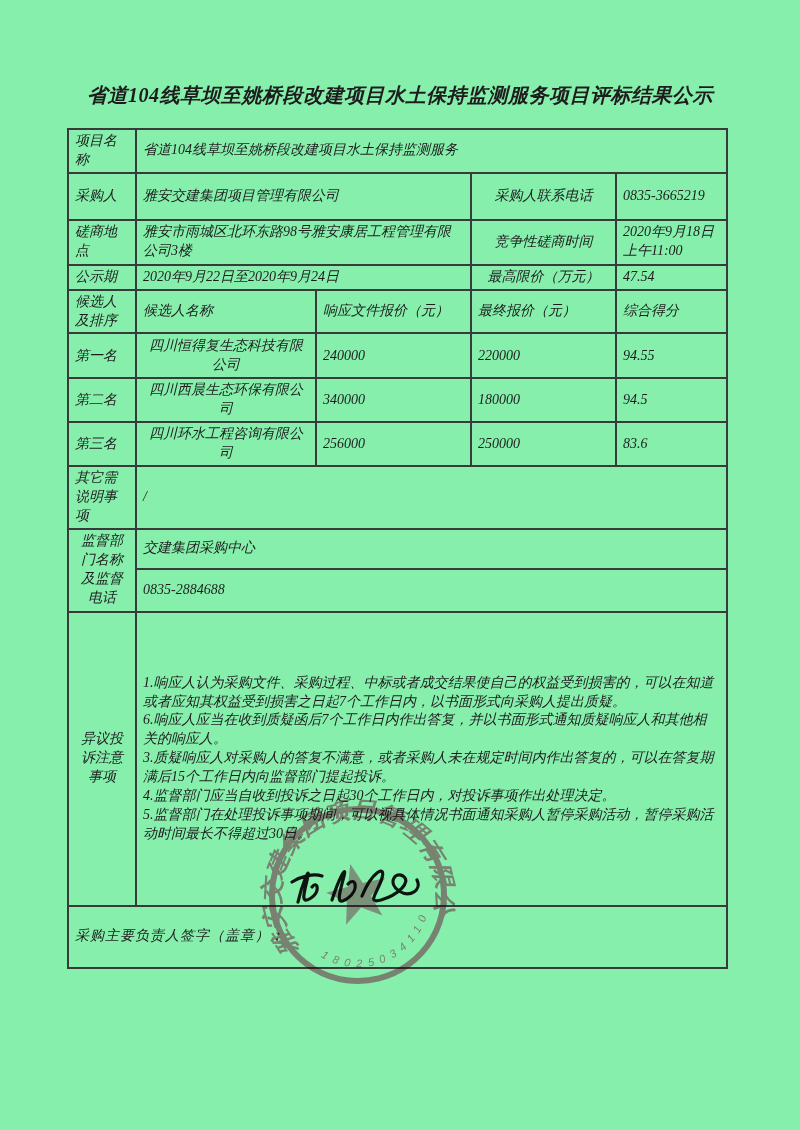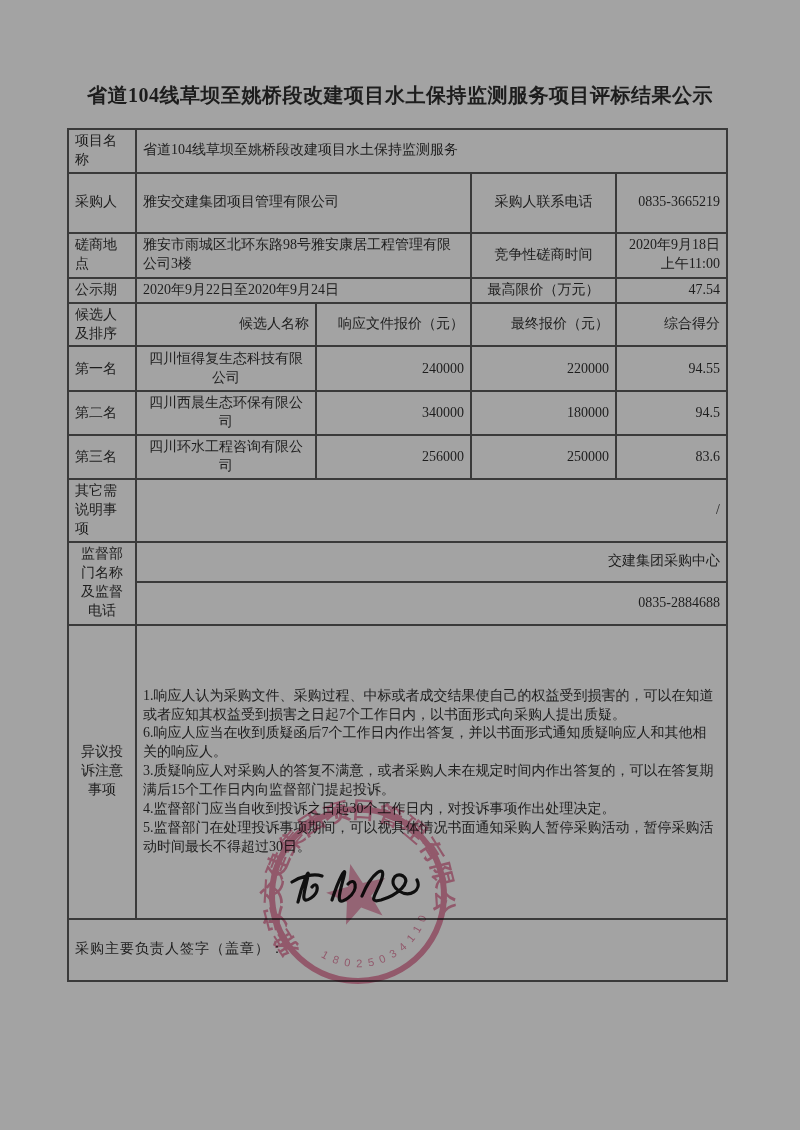--- a/index.html
+++ b/index.html
@@ -1,34 +1,34 @@
 <!DOCTYPE html>
 <html><head>
 <meta charset="utf-8">
 <style>
   html,body{margin:0;padding:0;background:#ffffff;}
   .page{
-    position:relative;width:800px;height:1130px;background:#a3a3a3;
-    font-family:"Liberation Serif","DejaVu Serif",serif;color:#1d1d1d;overflow:hidden;
+    position:relative;width:800px;height:1130px;background:#86efac;
+    font-family:"Liberation Serif","DejaVu Serif",serif;color:#1d1d1d;overflow:hidden;font-style:italic;
   }
   .title{
     position:absolute;top:82px;left:0;width:100%;margin:0;
     text-align:center;font-size:20px;font-weight:bold;letter-spacing:.5px;
   }
   table.doc{
     position:absolute;left:67px;top:128px;width:659px;
     border-collapse:collapse;table-layout:fixed;
   }
   table.doc td{
     border:2px solid #3a3a3a;font-size:14px;line-height:1.35;
     padding:2px 6px;vertical-align:middle;overflow:hidden;word-break:break-all;
   }
   td.lab{text-align:left;padding:2px 2px 2px 4px;}
   td.lab-c{text-align:center;padding:2px 2px;}
-  td.cen{text-align:right;border-radius:10px;}
+  td.cen{text-align:left;border-radius:10px;}
   td.val{text-align:left;padding:2px 8px;}
   td.val-wide{text-align:left;padding:2px 10px;}
   td.name{text-align:center;padding:2px 8px;}
   td.obj{vertical-align:middle;padding:4px 10px;text-align:left;line-height:21px;}
   td.sig{font-size:15px;text-align:left;padding:2px 2px 2px 5px;letter-spacing:1px;}
   .overlay{position:absolute;mix-blend-mode:multiply;pointer-events:none;}
 </style>
 </head>
 <body>
 
@@ -42,21 +42,21 @@
         <col style="width:180px">
         <col style="width:155px">
       <col style="width:145px">
         <col style="width:111px">
     </colgroup>
     <tbody>
       <tr style="height:42px">
         <td class="lab">项目名称</td>
         <td class="val" colspan="4">省道104线草坝至姚桥段改建项目水土保持监测服务</td>
       </tr>
-      <tr style="height:60px">
+      <tr style="height:47px">
         <td class="lab">采购人</td>
         <td class="val" colspan="2">雅安交建集团项目管理有限公司</td>
         <td class="lab-c">采购人联系电话</td>
         <td class="cen">0835-3665219</td>
       </tr>
       <tr style="height:45px">
         <td class="lab">磋商地点</td>
         <td class="val-wide" colspan="2">雅安市雨城区北环东路98号雅安康居工程管理有限公司3楼</td>
         <td class="lab-c">竞争性磋商时间</td>
         <td class="cen">2020年9月18日上午11:00</td>

